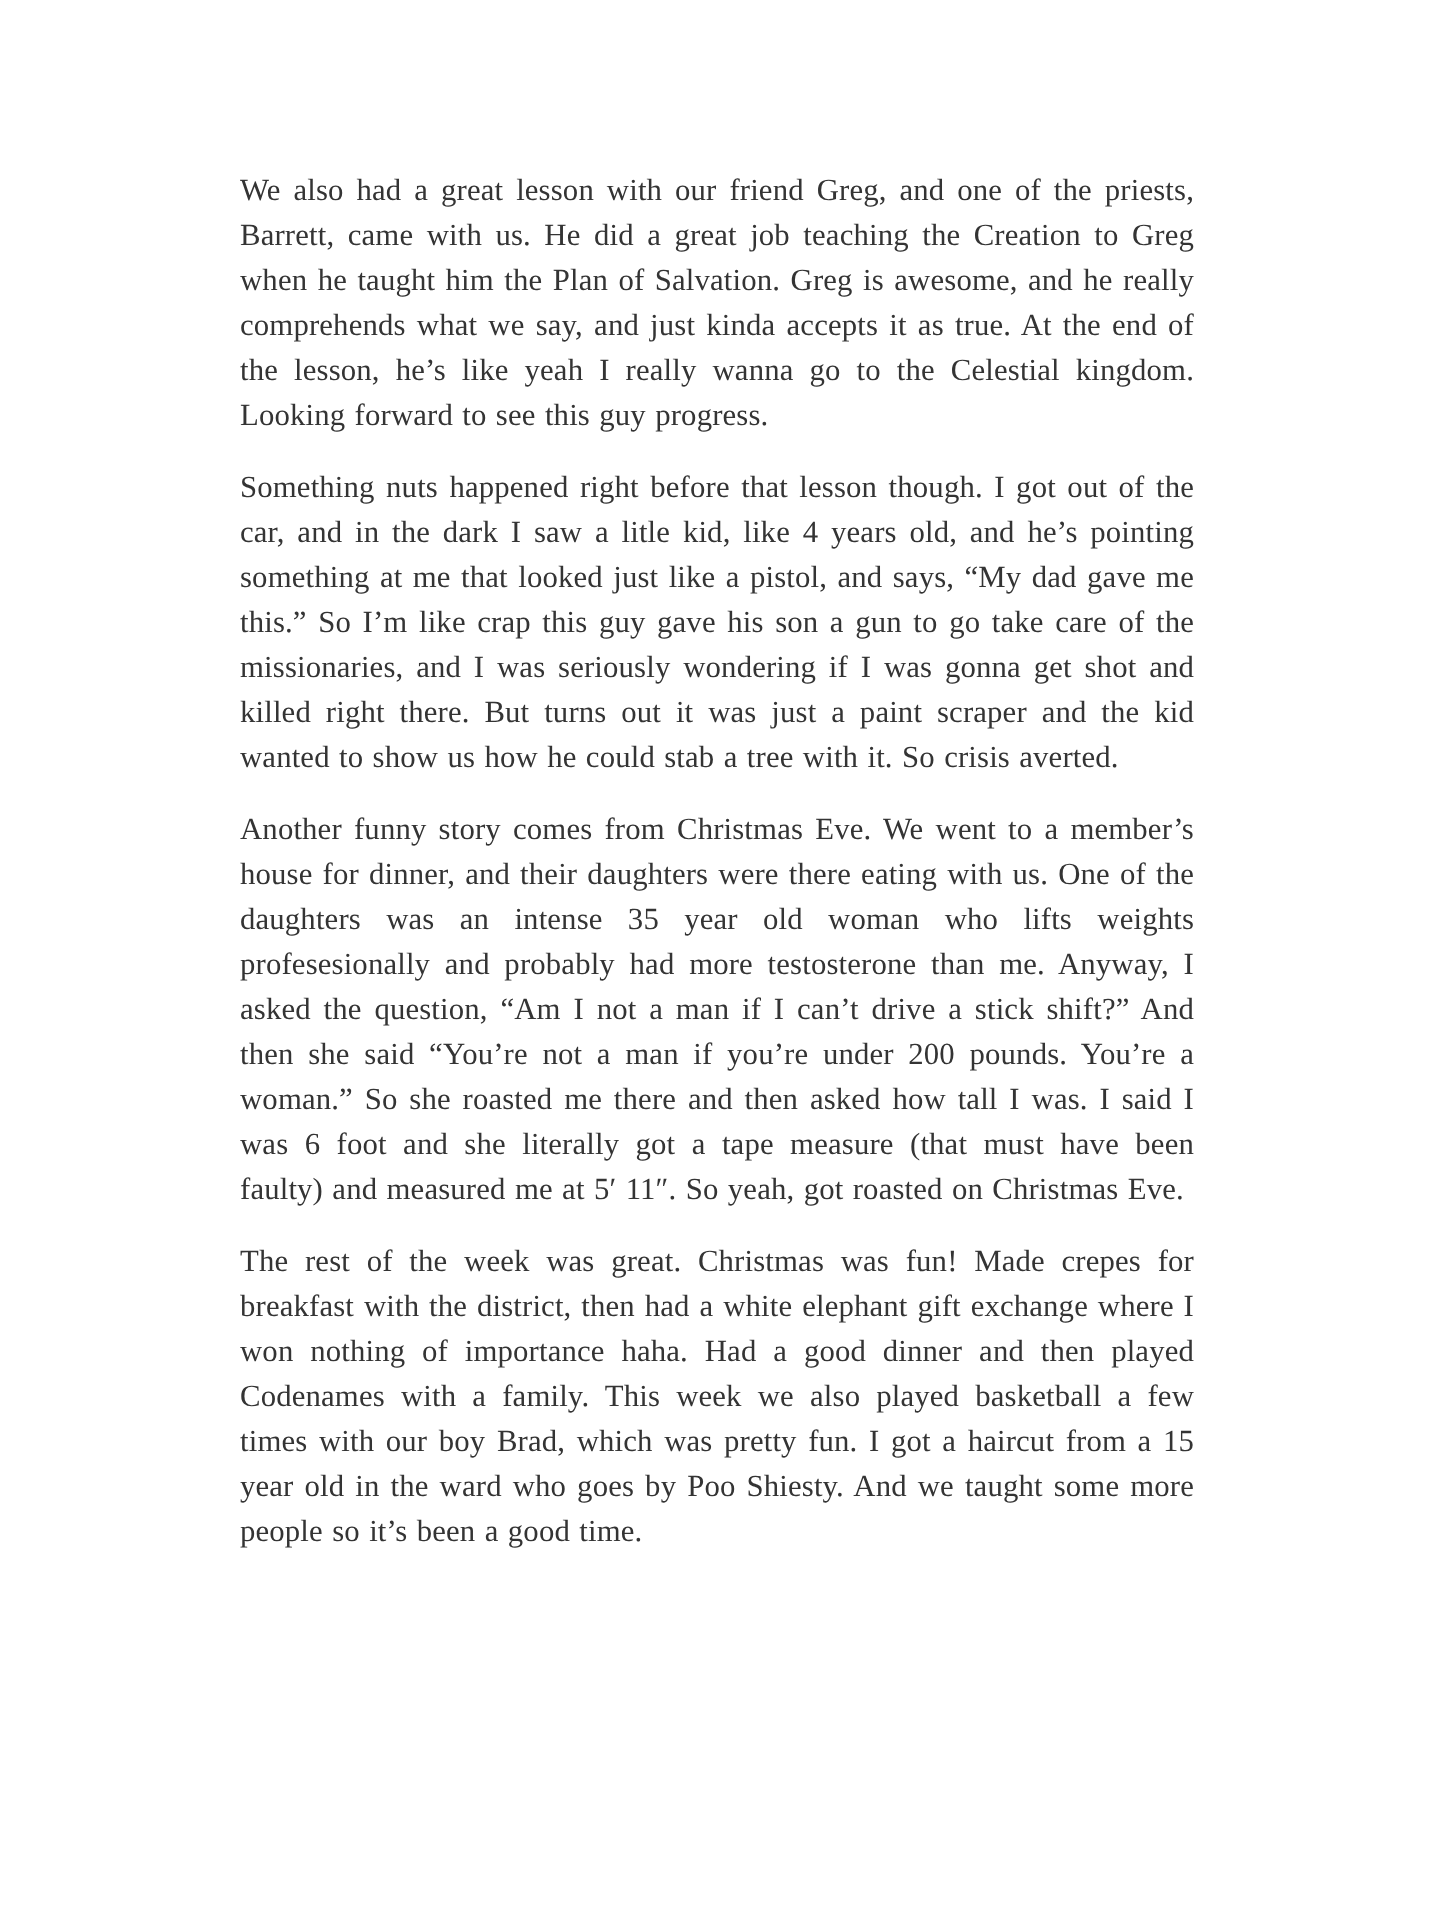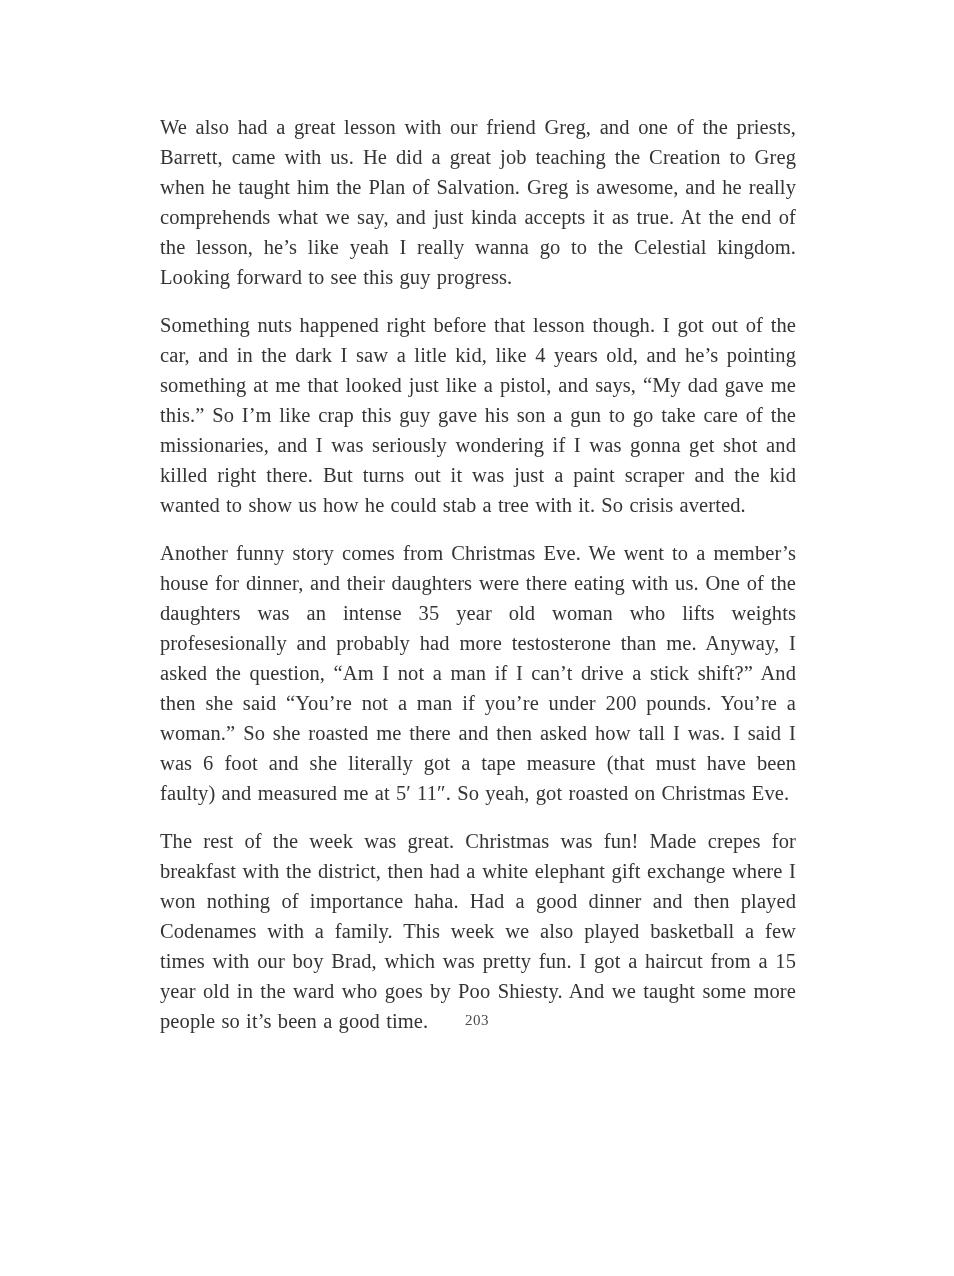--- a/index.html
+++ b/index.html
@@ -45,14 +45,13 @@
 </head>
 <body>
 
 <div class="page">
   <div class="text-block">
     <p>We also had a great lesson with our friend Greg, and one of the priests, Barrett, came with us. He did a great job teaching the Creation to Greg when he taught him the Plan of Salvation. Greg is awesome, and he really comprehends what we say, and just kinda accepts it as true. At the end of the lesson, he’s like yeah I really wanna go to the Celestial kingdom. Looking forward to see this guy progress.</p>
     <p>Something nuts happened right before that lesson though. I got out of the car, and in the dark I saw a litle kid, like 4 years old, and he’s pointing something at me that looked just like a pistol, and says, “My dad gave me this.” So I’m like crap this guy gave his son a gun to go take care of the missionaries, and I was seriously wondering if I was gonna get shot and killed right there. But turns out it was just a paint scraper and the kid wanted to show us how he could stab a tree with it. So crisis averted.</p>
     <p>Another funny story comes from Christmas Eve. We went to a member’s house for dinner, and their daughters were there eating with us. One of the daughters was an intense 35 year old woman who lifts weights profesesionally and probably had more testosterone than me. Anyway, I asked the question, “Am I not a man if I can’t drive a stick shift?” And then she said “You’re not a man if you’re under 200 pounds. You’re a woman.” So she roasted me there and then asked how tall I was. I said I was 6 foot and she literally got a tape measure (that must have been faulty) and measured me at 5′ 11″. So yeah, got roasted on Christmas Eve.</p>
     <p>The rest of the week was great. Christmas was fun! Made crepes for breakfast with the district, then had a white elephant gift exchange where I won nothing of importance haha. Had a good dinner and then played Codenames with a family. This week we also played basketball a few times with our boy Brad, which was pretty fun. I got a haircut from a 15 year old in the ward who goes by Poo Shiesty. And we taught some more people so it’s been a good time.</p>
   </div>
-  <div class="page-number">203</div>
 </div>
 
 </body></html>

